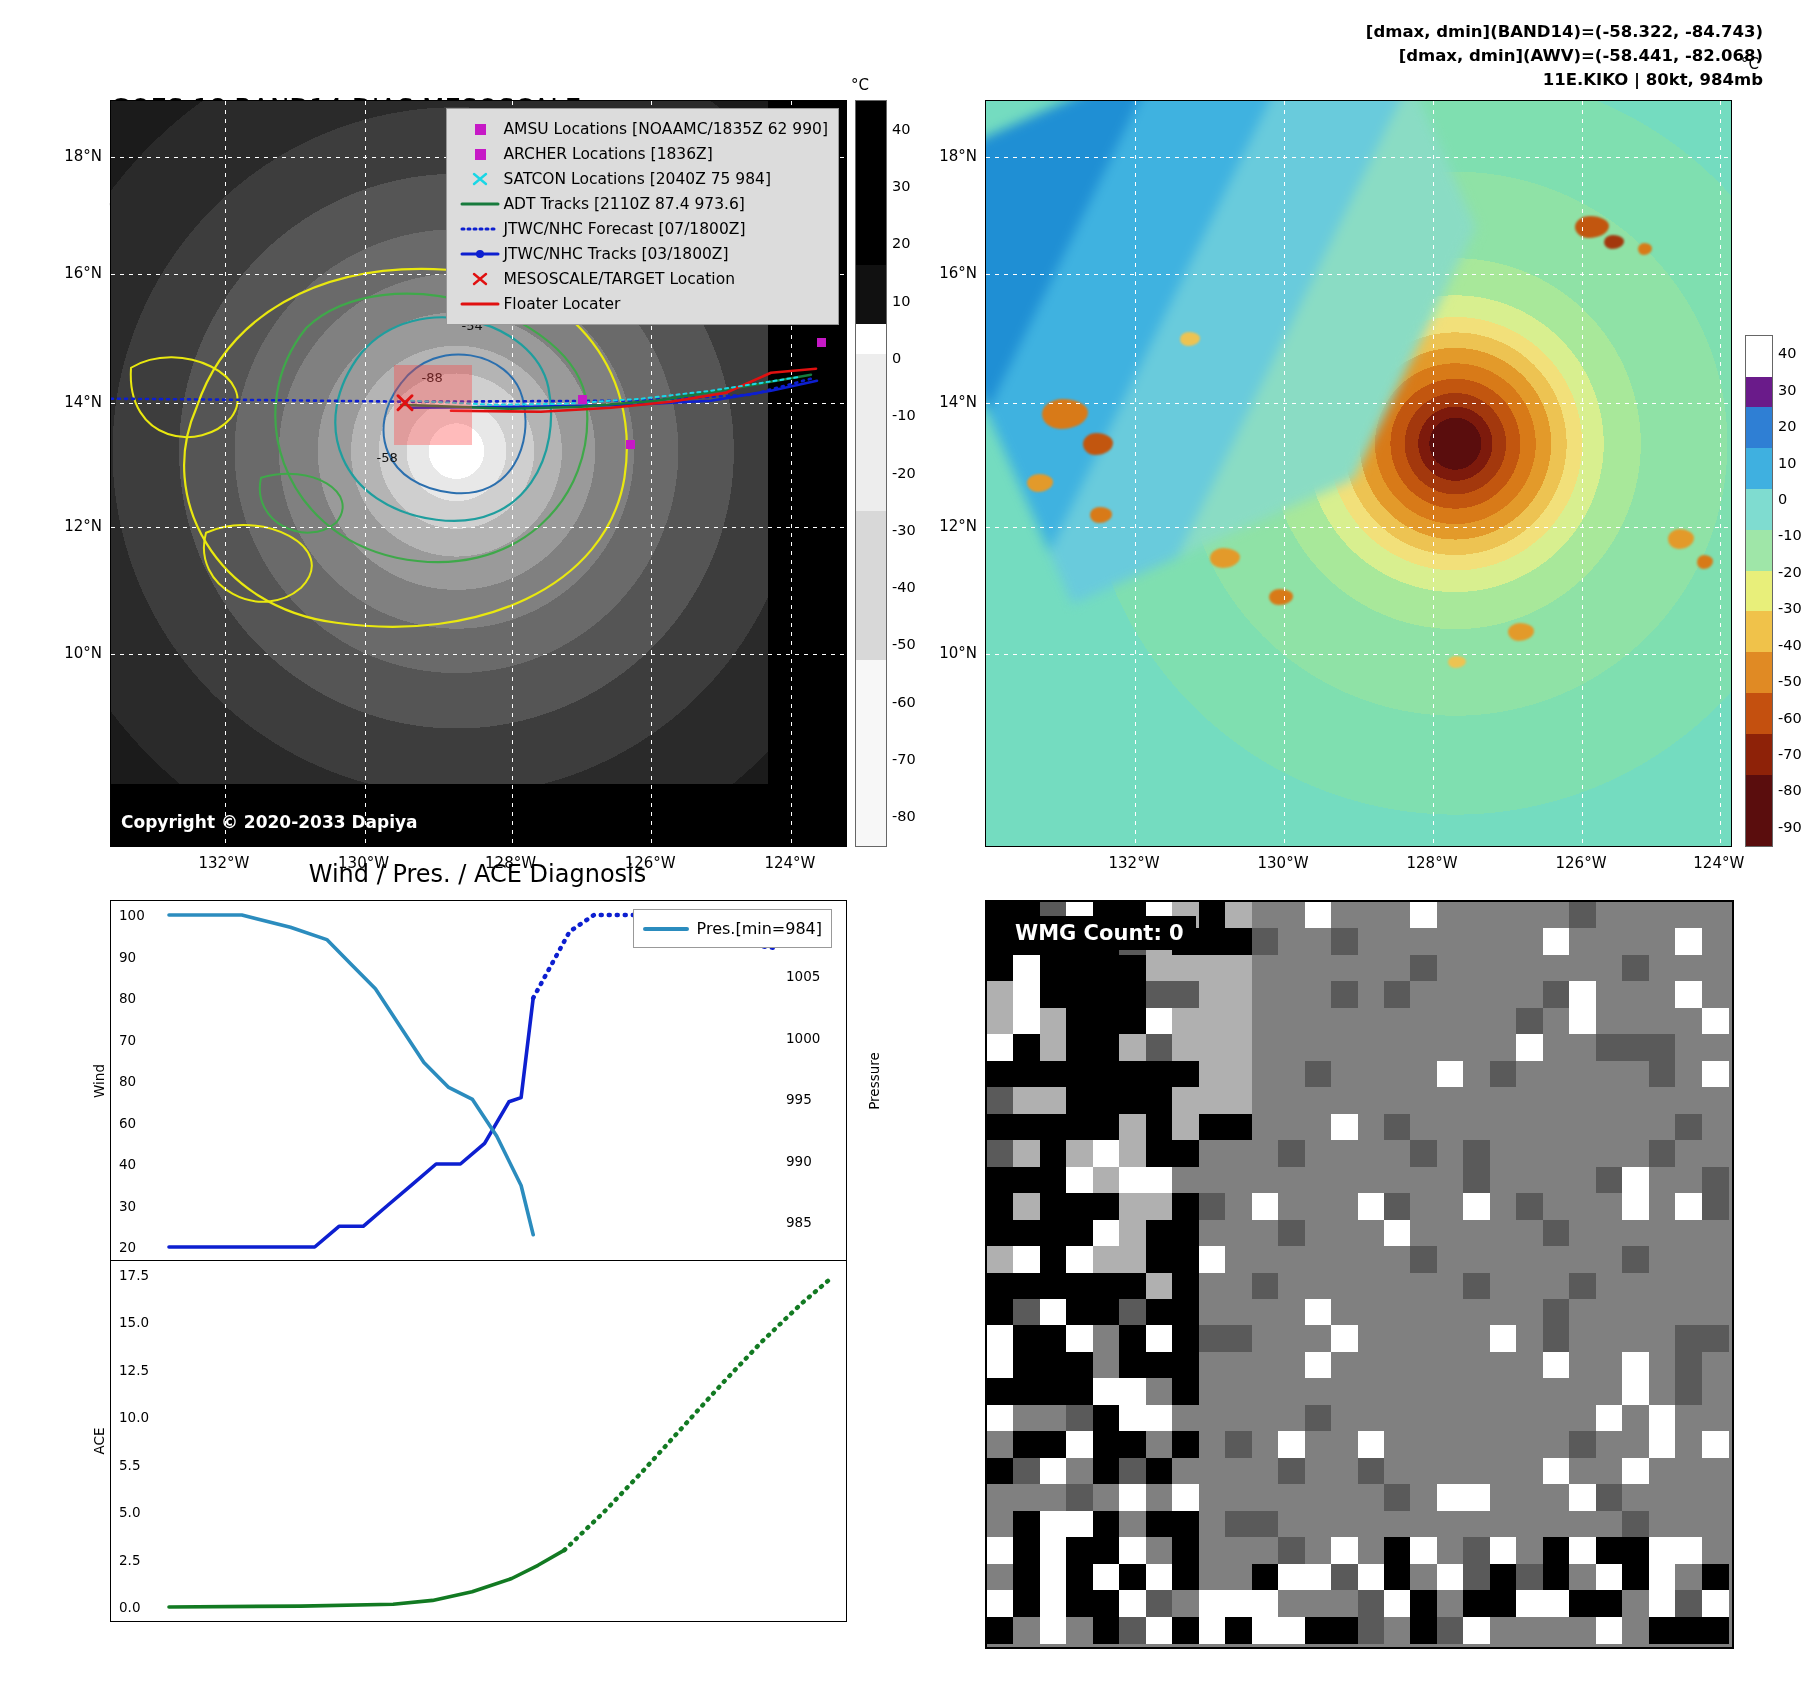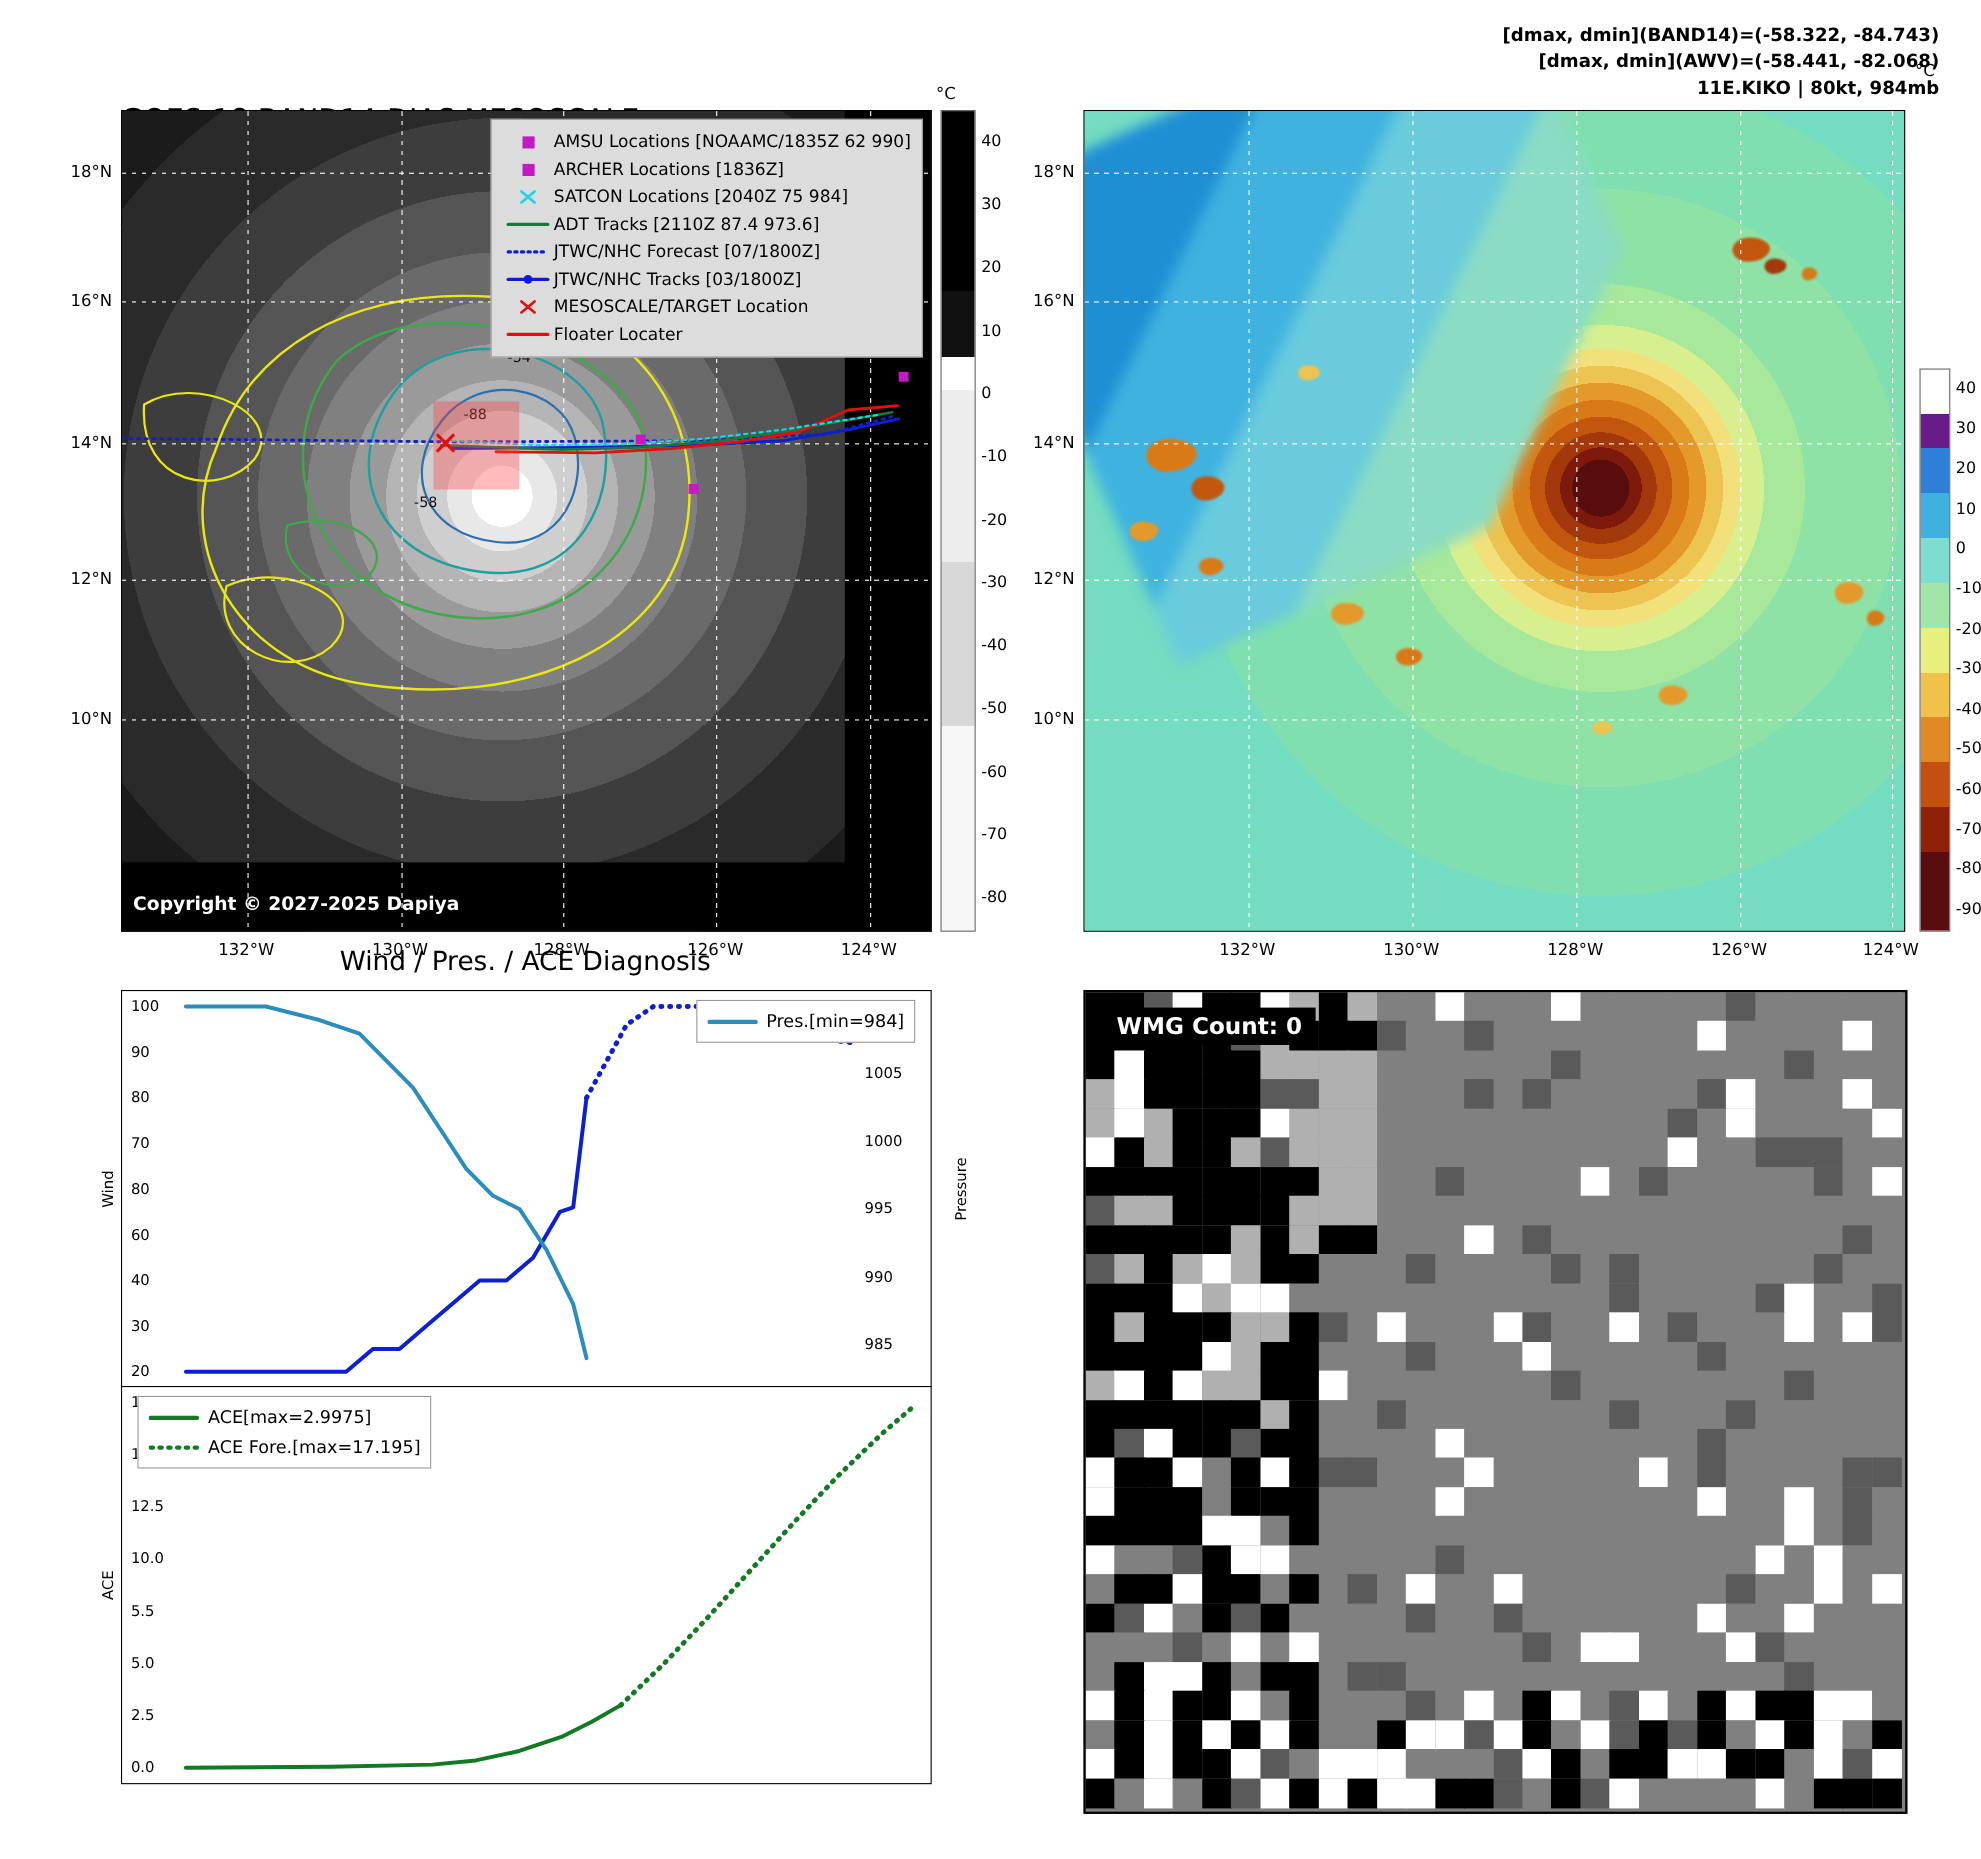--- a/index.html
+++ b/index.html
@@ -162,21 +162,21 @@
       </div>
       <div class="row">
         <div class="sym">
           <svg width="40" height="16">
             <path d="M 2 8 L 38 8" stroke="#e01010" stroke-width="3" fill="none" stroke-linejoin="round" stroke-linecap="round"></path>
           </svg>
         </div>
         <span>Floater Locater</span>
       </div>
     </div>
-  <div class="copyright">Copyright © 2027-2025 Dapiya</div>
+  <div class="copyright">Copyright © 2020-2033 Dapiya</div>
 </div>
 <div id="tl-axis" style="position: absolute; left: 110px; top: 100px; width: 735px; height: 745px; pointer-events: none;">
     <div class="ylab" style="top: 55.875px;">18°N</div>
     <div class="ylab" style="top: 172.84px;">16°N</div>
     <div class="ylab" style="top: 301.725px;">14°N</div>
     <div class="ylab" style="top: 426.14px;">12°N</div>
     <div class="ylab" style="top: 552.79px;">10°N</div>
     <div class="xlab" style="left: 113.925px;">132°W</div>
     <div class="xlab" style="left: 253.575px;">130°W</div>
     <div class="xlab" style="left: 400.575px;">128°W</div>
@@ -309,34 +309,20 @@
     </svg>
     <div class="axis-tick" style="left: 8px; top: 346px;">0.0</div>
     <div class="axis-tick" style="left: 8px; top: 298.571px;">2.5</div>
     <div class="axis-tick" style="left: 8px; top: 251.143px;">5.0</div>
     <div class="axis-tick" style="left: 8px; top: 203.714px;">5.5</div>
     <div class="axis-tick" style="left: 8px; top: 156.286px;">10.0</div>
     <div class="axis-tick" style="left: 8px; top: 108.857px;">12.5</div>
     <div class="axis-tick" style="left: 8px; top: 61.4286px;">15.0</div>
     <div class="axis-tick" style="left: 8px; top: 14px;">17.5</div>
     <div class="axis-name" style="left: -12px; top: 180px; transform: translate(-50%, -50%) rotate(-90deg);">ACE</div>
-    <div class="plot-legend" style="left: 14px; top: 8px;">
-      <div class="row">
-        <svg width="46" height="14" style="margin-right: 8px;">
-          <path d="M 2 7 L 44 7" stroke="#127a22" stroke-width="4" fill="none" stroke-linejoin="round" stroke-linecap="round"></path>
-        </svg>
-        <span>ACE[max=2.9975]</span>
-      </div>
-      <div class="row">
-        <svg width="46" height="14" style="margin-right: 8px;">
-          <path d="M 2 7 L 44 7" stroke="#127a22" stroke-width="4" fill="none" stroke-dasharray="2,6" stroke-linejoin="round" stroke-linecap="round"></path>
-        </svg>
-        <span>ACE Fore.[max=17.195]</span>
-      </div>
-    </div>
   </div>
 
 <div id="wmg">
   <div id="wmg-cells">
       <div class="cell" style="left: 0px; top: 0px; width: 27.0643px; height: 27.0643px; background: rgb(0, 0, 0);"></div>
       <div class="cell" style="left: 26.4643px; top: 0px; width: 27.0643px; height: 27.0643px; background: rgb(0, 0, 0);"></div>
       <div class="cell" style="left: 52.9286px; top: 0px; width: 27.0643px; height: 27.0643px; background: rgb(90, 90, 90);"></div>
       <div class="cell" style="left: 79.3929px; top: 0px; width: 27.0643px; height: 27.0643px; background: rgb(255, 255, 255);"></div>
       <div class="cell" style="left: 105.857px; top: 0px; width: 27.0643px; height: 27.0643px; background: rgb(0, 0, 0);"></div>
       <div class="cell" style="left: 132.321px; top: 0px; width: 27.0643px; height: 27.0643px; background: rgb(0, 0, 0);"></div>

